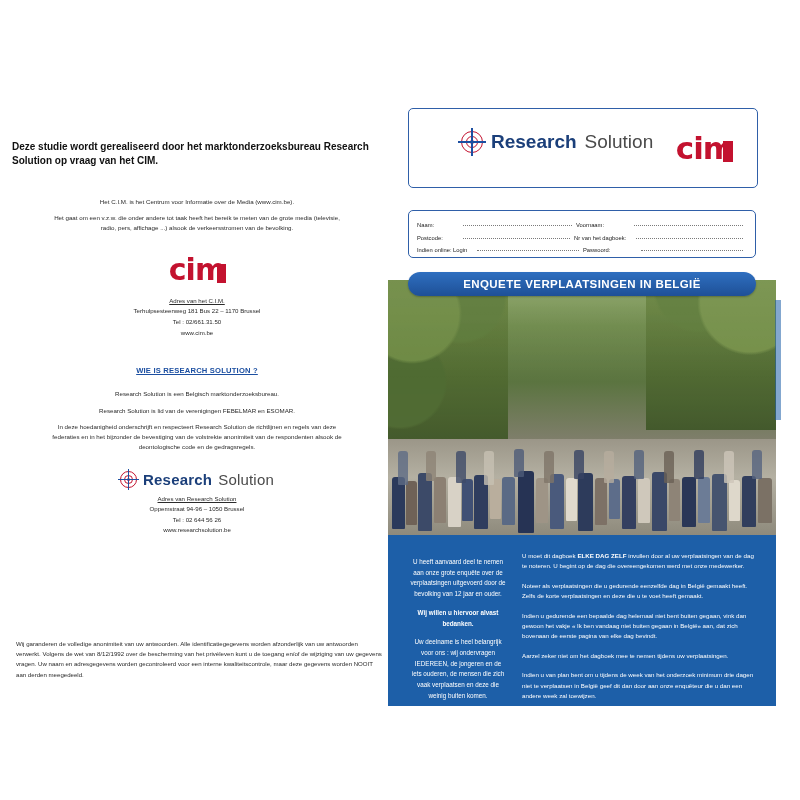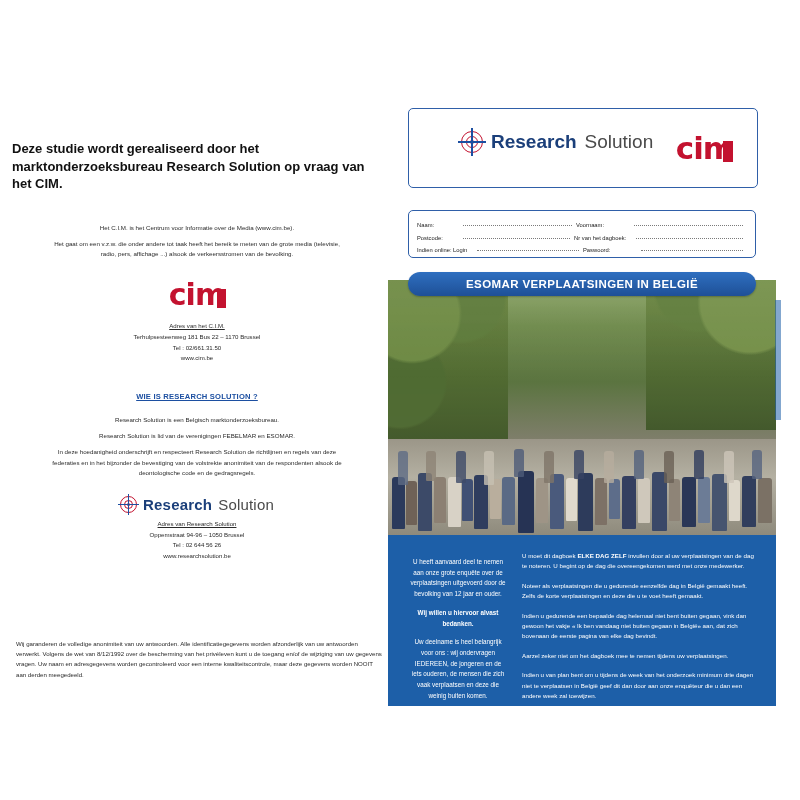--- a/index.html
+++ b/index.html
@@ -22,21 +22,21 @@
   
   .left-panel {
     position: absolute;
     left: 12px;
     top: 140px;
     width: 370px;
     height: 540px;
     color: #1c1c1c;
   }
   .lp-lead {
-    font-size: 13px;
+    font-size: 10px;
     font-weight: bold;
     color: #111;
     line-height: 1.35;
     margin: 0 0 30px 0;
   }
   .lp-heading {
     text-align: center;
     font-size: 7.6px;
     font-weight: bold;
     color: #1c4fa1;
@@ -492,21 +492,21 @@
         <i style="left:246px;bottom:56px; width:10px; height:29px; background:#53617d; opacity:.8;"></i>
         <i style="left:276px;bottom:52px; width:10px; height:32px; background:#6a6055; opacity:.8;"></i>
         <i style="left:306px;bottom:56px; width:10px; height:29px; background:#2f3c5c; opacity:.8;"></i>
         <i style="left:336px;bottom:52px; width:10px; height:32px; background:#cdc6b9; opacity:.8;"></i>
         <i style="left:364px;bottom:56px; width:10px; height:29px; background:#56647f; opacity:.8;"></i>
       </div>
       <div class="blur-overlay"></div>
     </div>
 
     <div class="title-bar">
-      <span>ESOMAR VERPLAATSINGEN IN BELGIË</span>
+      <span>ENQUETE VERPLAATSINGEN IN BELGIË</span>
     </div>
 
     <div class="content-blue">
       <div class="side-note">
         <p>U heeft aanvaard deel te nemen aan onze grote enquête over de verplaatsingen uitgevoerd door de bevolking van 12 jaar en ouder.</p>
         <p class="b">Wij willen u hiervoor alvast bedanken.</p>
         <p>Uw deelname is heel belangrijk voor ons : wij ondervragen IEDEREEN, de jongeren en de iets ouderen, de mensen die zich vaak verplaatsen en deze die weinig buiten komen.</p>
       </div>
 
       <div class="main-note">

